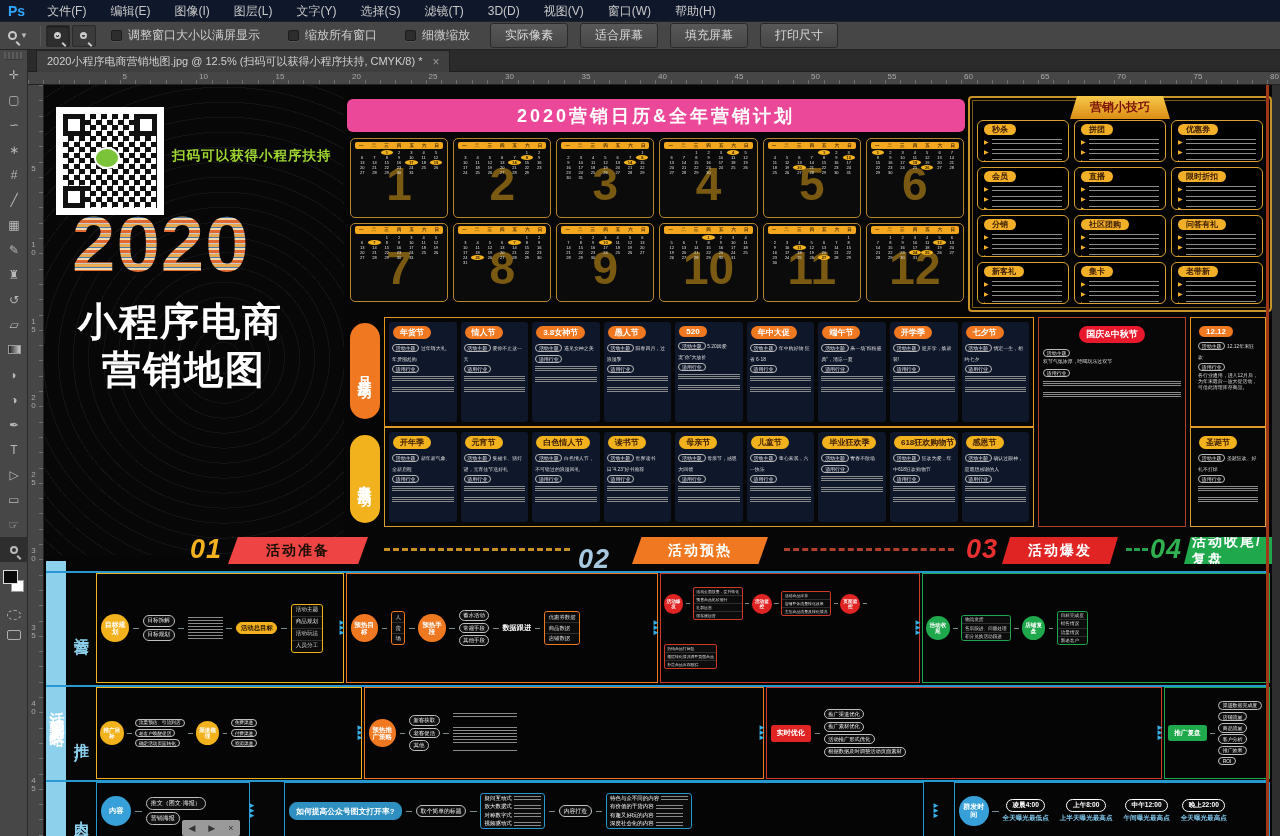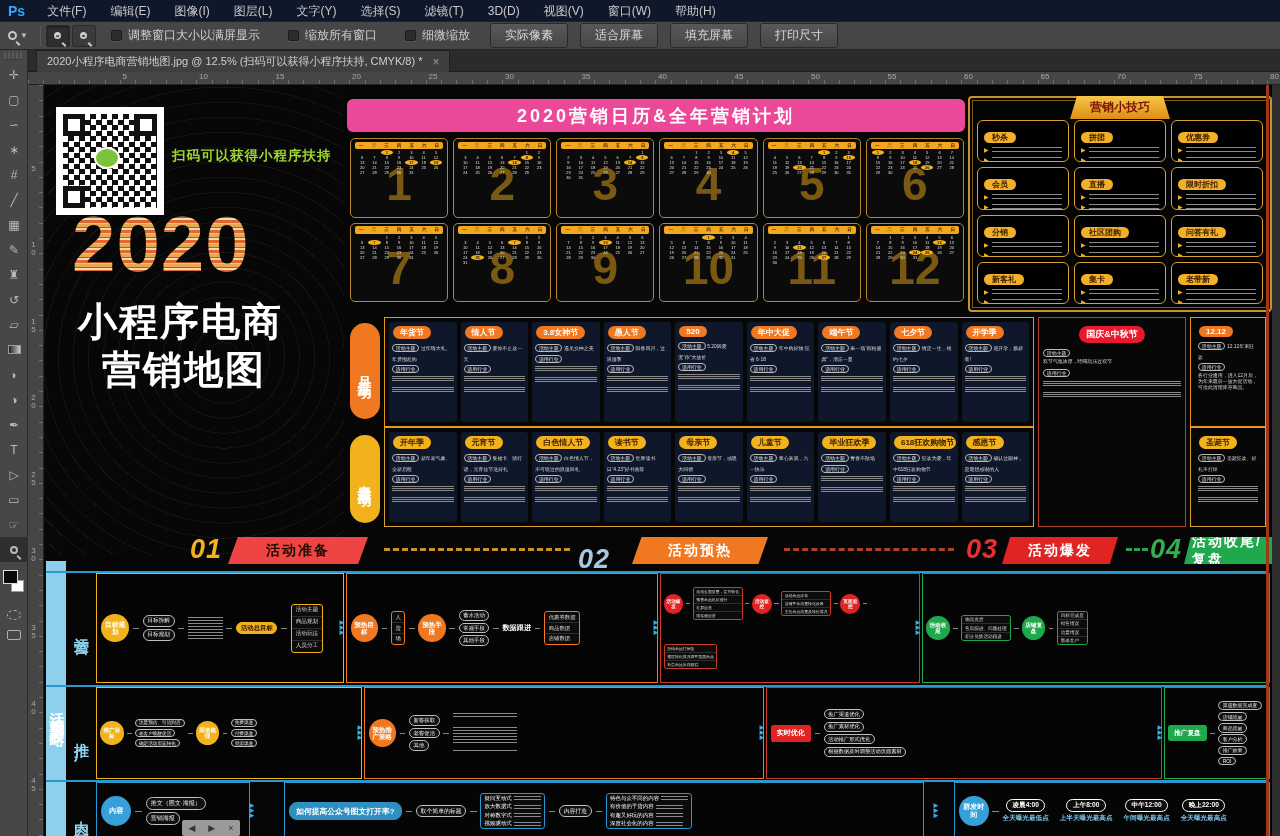--- a/index.html
+++ b/index.html
@@ -93,21 +93,21 @@
   .cal-dates .d.hl{background:#f2b21e;border-radius:50%;color:#241400;font-weight:700}
   .cal-num{position:absolute;left:0;right:0;top:12px;bottom:0;display:flex;align-items:center;justify-content:center;
     font-size:46px;font-weight:800;color:#7a5a12;z-index:0}
 
   #tips-panel{position:absolute;left:924px;top:11px;width:304px;height:216px;border:2px solid #c8922a;border-radius:4px;
     background:#050505;box-shadow:inset 0 0 0 2px #050505,inset 0 0 0 3px #7a5a1a}
   .tips-title{position:absolute;left:50%;top:-2px;transform:translateX(-50%);background:linear-gradient(#f6c84a,#dc8d14);
     color:#7a1208;font-weight:800;font-size:12px;padding:3px 20px;clip-path:polygon(7% 0,93% 0,100% 100%,0 100%);white-space:nowrap}
   #tips-grid{position:absolute;left:7px;top:22px;right:7px;bottom:6px;display:grid;
     grid-template-columns:repeat(3,1fr);grid-template-rows:repeat(4,1fr);gap:5px}
-  .tipcard{border:1px solid #d8a030;border-radius:6px;background:#000;padding:10px 4px;overflow:hidden}
+  .tipcard{border:1px solid #d8a030;border-radius:6px;background:#000;padding:2px 4px;overflow:hidden}
   .tipcard .lb{background:#f2b028;color:#3a1c00;font-size:8px;font-weight:700;border-radius:8px;padding:0 8px;
     width:max-content;margin:1px 0 2px 2px}
   .tipline{display:flex;align-items:center;gap:3px;margin:4px 2px}
   .tipline .mk{color:#f2b028;font-size:6px;line-height:6px}
   .bars{background:repeating-linear-gradient(to bottom,#8a8a8a 0 1px,transparent 1px 4px)}
   .tipline .bars{flex:1;height:6px}
 
   .band-pill{position:absolute;width:30px;display:flex;align-items:center;justify-content:center;border-radius:16px;
     color:#fff;font-weight:800;font-size:14px;writing-mode:vertical-rl;text-orientation:upright;letter-spacing:3px}
   .band-box{position:absolute;border:1px solid #e8951e;display:flex;gap:4px;padding:4px;background:#070707}
@@ -1124,26 +1124,26 @@
         </div>
         <div class="mcard">
           <div class="hd">年中大促</div>
           <div class="mbody"><span class="fieldpill">活动主题</span><span class="theme">年中购好物 狂省 6·18</span><div><span class="fieldpill">适用行业</span></div><div class="bars"></div></div>
         </div>
         <div class="mcard">
           <div class="hd">端午节</div>
           <div class="mbody"><span class="fieldpill">活动主题</span><span class="theme">来一场“粽粉盛典”，清凉一夏</span><div><span class="fieldpill">适用行业</span></div><div class="bars"></div></div>
         </div>
         <div class="mcard">
+          <div class="hd">开学季</div>
+          <div class="mbody"><span class="fieldpill">活动主题</span><span class="theme">迎开学，焕新装!</span><div><span class="fieldpill">适用行业</span></div><div class="bars"></div></div>
+        </div>
+        <div class="mcard">
           <div class="hd">七夕节</div>
           <div class="mbody"><span class="fieldpill">活动主题</span><span class="theme">情定一生，相约七夕</span><div><span class="fieldpill">适用行业</span></div><div class="bars"></div></div>
-        </div>
-        <div class="mcard">
-          <div class="hd">开学季</div>
-          <div class="mbody"><span class="fieldpill">活动主题</span><span class="theme">迎开学，焕新装!</span><div><span class="fieldpill">适用行业</span></div><div class="bars"></div></div>
         </div>
       </div>
 
     <div class="band-pill" style="left:306px;top:350px;height:88px;background:#f2b21e">专题活动</div>
     <div class="band-box" id="special-box" style="left:340px;top:342px;width:650px;height:100px;border-color:#d8a030">
         <div class="mcard gold">
           <div class="hd">开年季</div>
           <div class="mbody"><span class="fieldpill">活动主题</span><span class="theme">新年新气象、全新启程</span><div><span class="fieldpill">适用行业</span></div><div class="bars"></div></div>
         </div>
         <div class="mcard gold">

